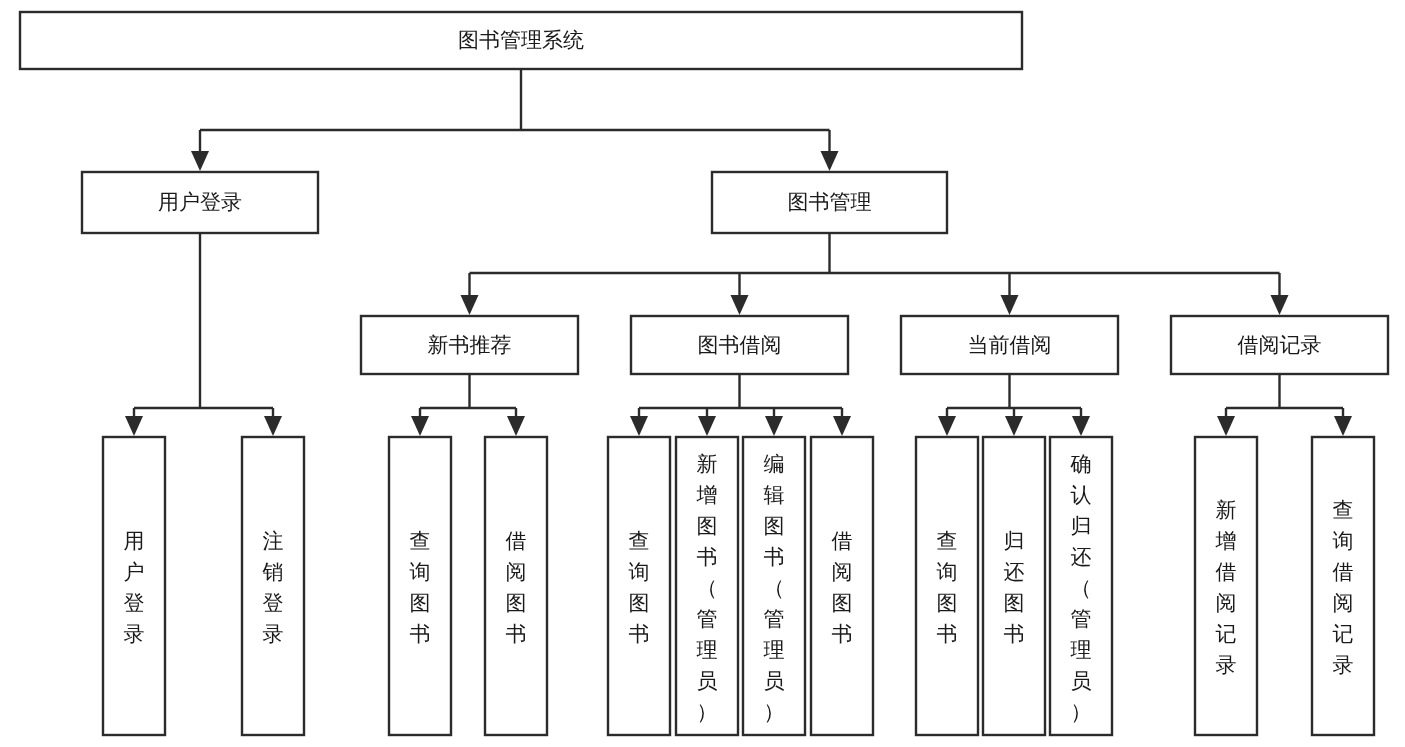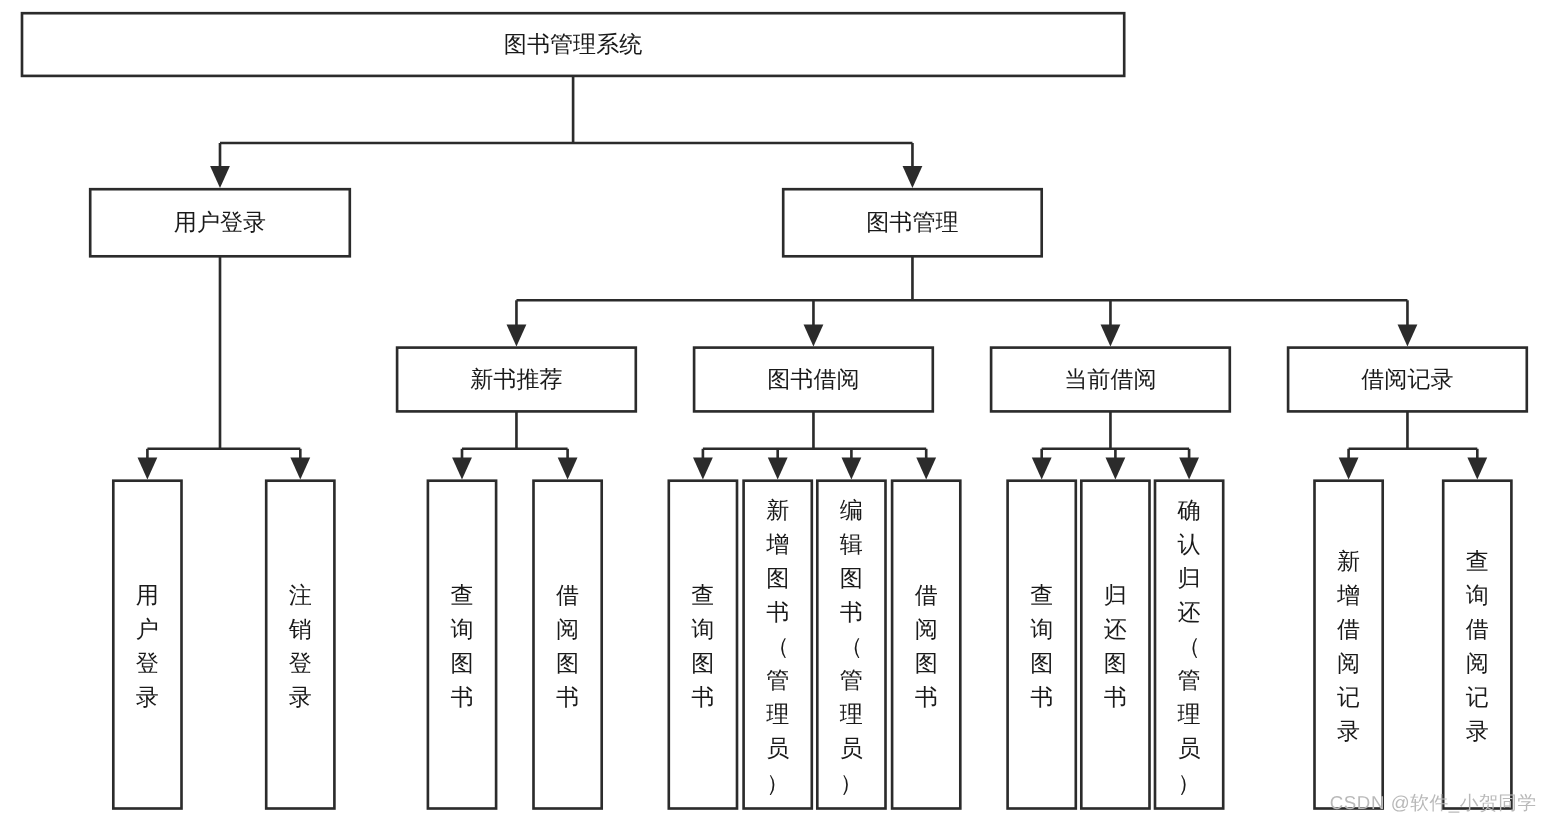--- a/index.html
+++ b/index.html
@@ -218,14 +218,13 @@
         <g>
           <rect x="1195" y="437" width="62" height="298" class="node-box"></rect>
           <text x="1226" y="517.18" class="node-label-v"><tspan x="1226" dy="0">新</tspan><tspan x="1226" dy="31">增</tspan><tspan x="1226" dy="31">借</tspan><tspan x="1226" dy="31">阅</tspan><tspan x="1226" dy="31">记</tspan><tspan x="1226" dy="31">录</tspan></text>
         </g>
         <g>
           <rect x="1312" y="437" width="62" height="298" class="node-box"></rect>
           <text x="1343" y="517.18" class="node-label-v"><tspan x="1343" dy="0">查</tspan><tspan x="1343" dy="31">询</tspan><tspan x="1343" dy="31">借</tspan><tspan x="1343" dy="31">阅</tspan><tspan x="1343" dy="31">记</tspan><tspan x="1343" dy="31">录</tspan></text>
         </g>
       </g>
   </svg>
-  <div class="watermark">CSDN @软件_小贺同学</div>
 </div>
 
 </body></html>

